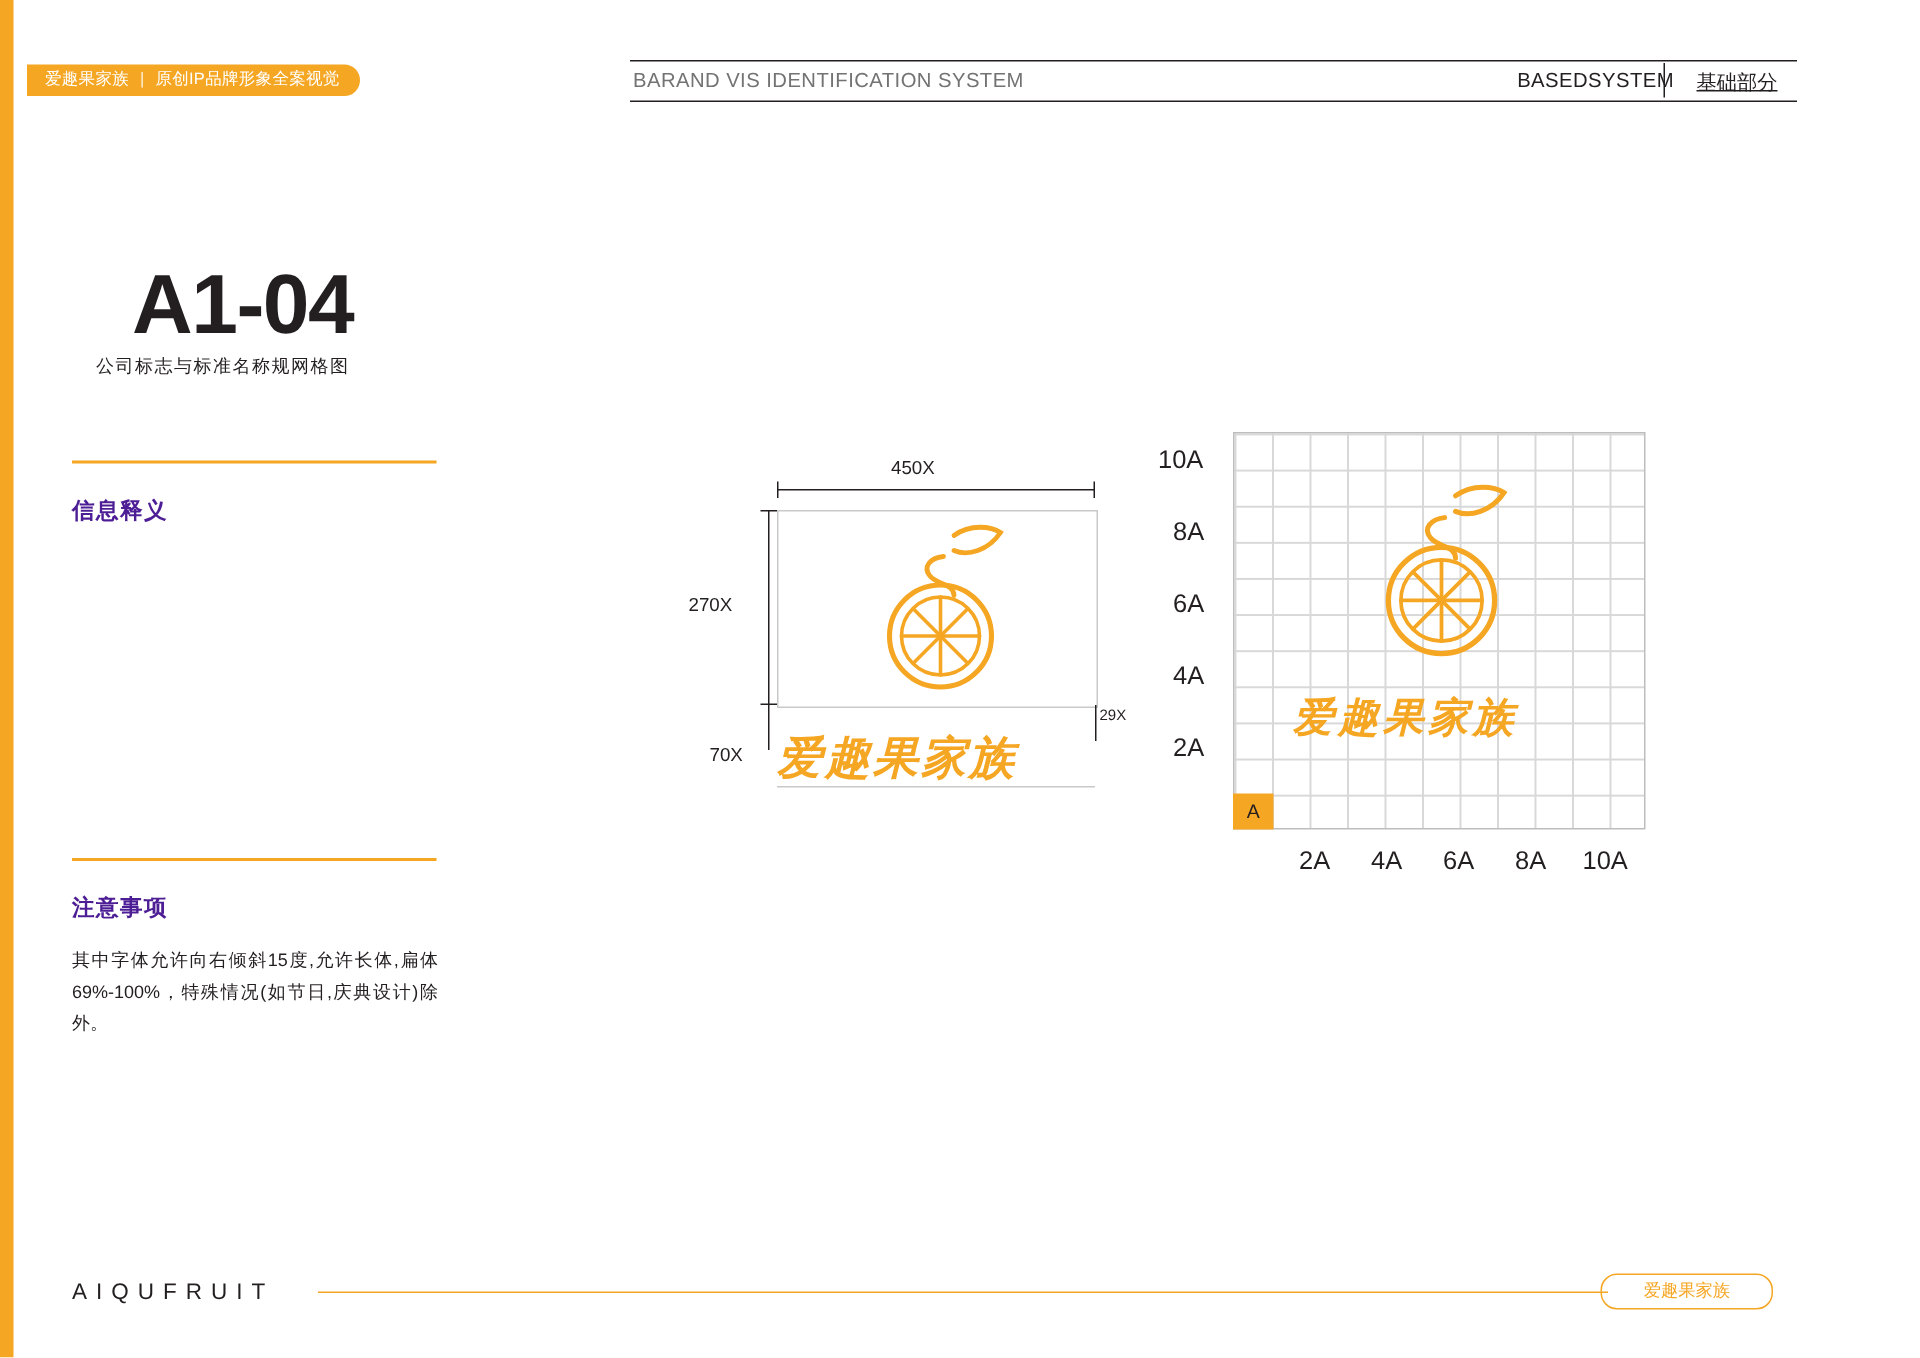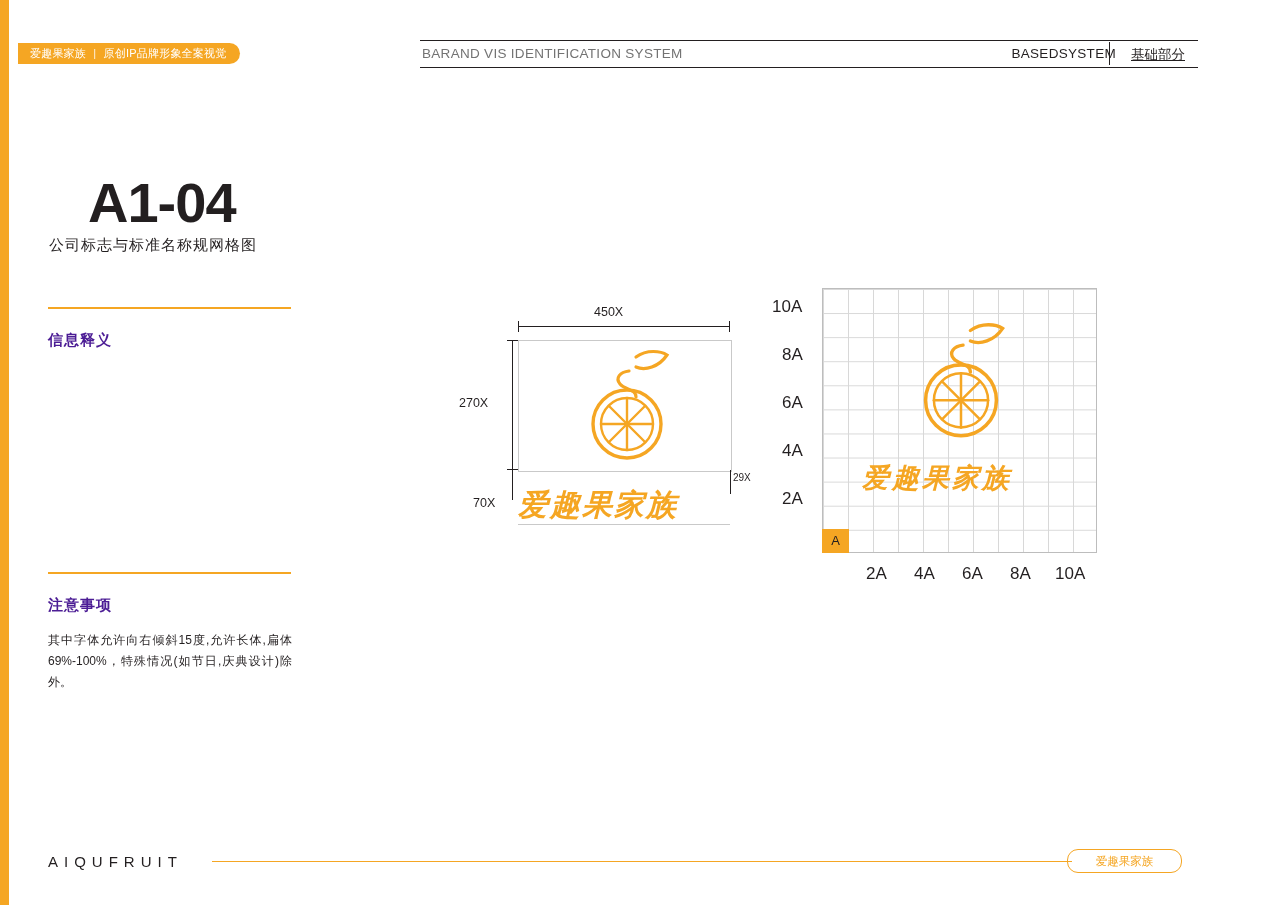--- a/index.html
+++ b/index.html
@@ -114,23 +114,23 @@
     top: 170px;
     font-size: 56px;
     font-weight: bold;
     letter-spacing: -1px;
     color: #231f20;
     font-family: "Liberation Sans", sans-serif;
     margin-left: 40px;
   }
   .code-sub {
     position: absolute;
-    left: 49px;
+    left: 64px;
     top: 236px;
-    font-size: 15px;
+    font-size: 12px;
     letter-spacing: 1px;
     color: #231f20;
   }
 
   .hr-orange {
     position: absolute;
     left: 48px;
     width: 243px;
     height: 2px;
     background: #F5A623;

